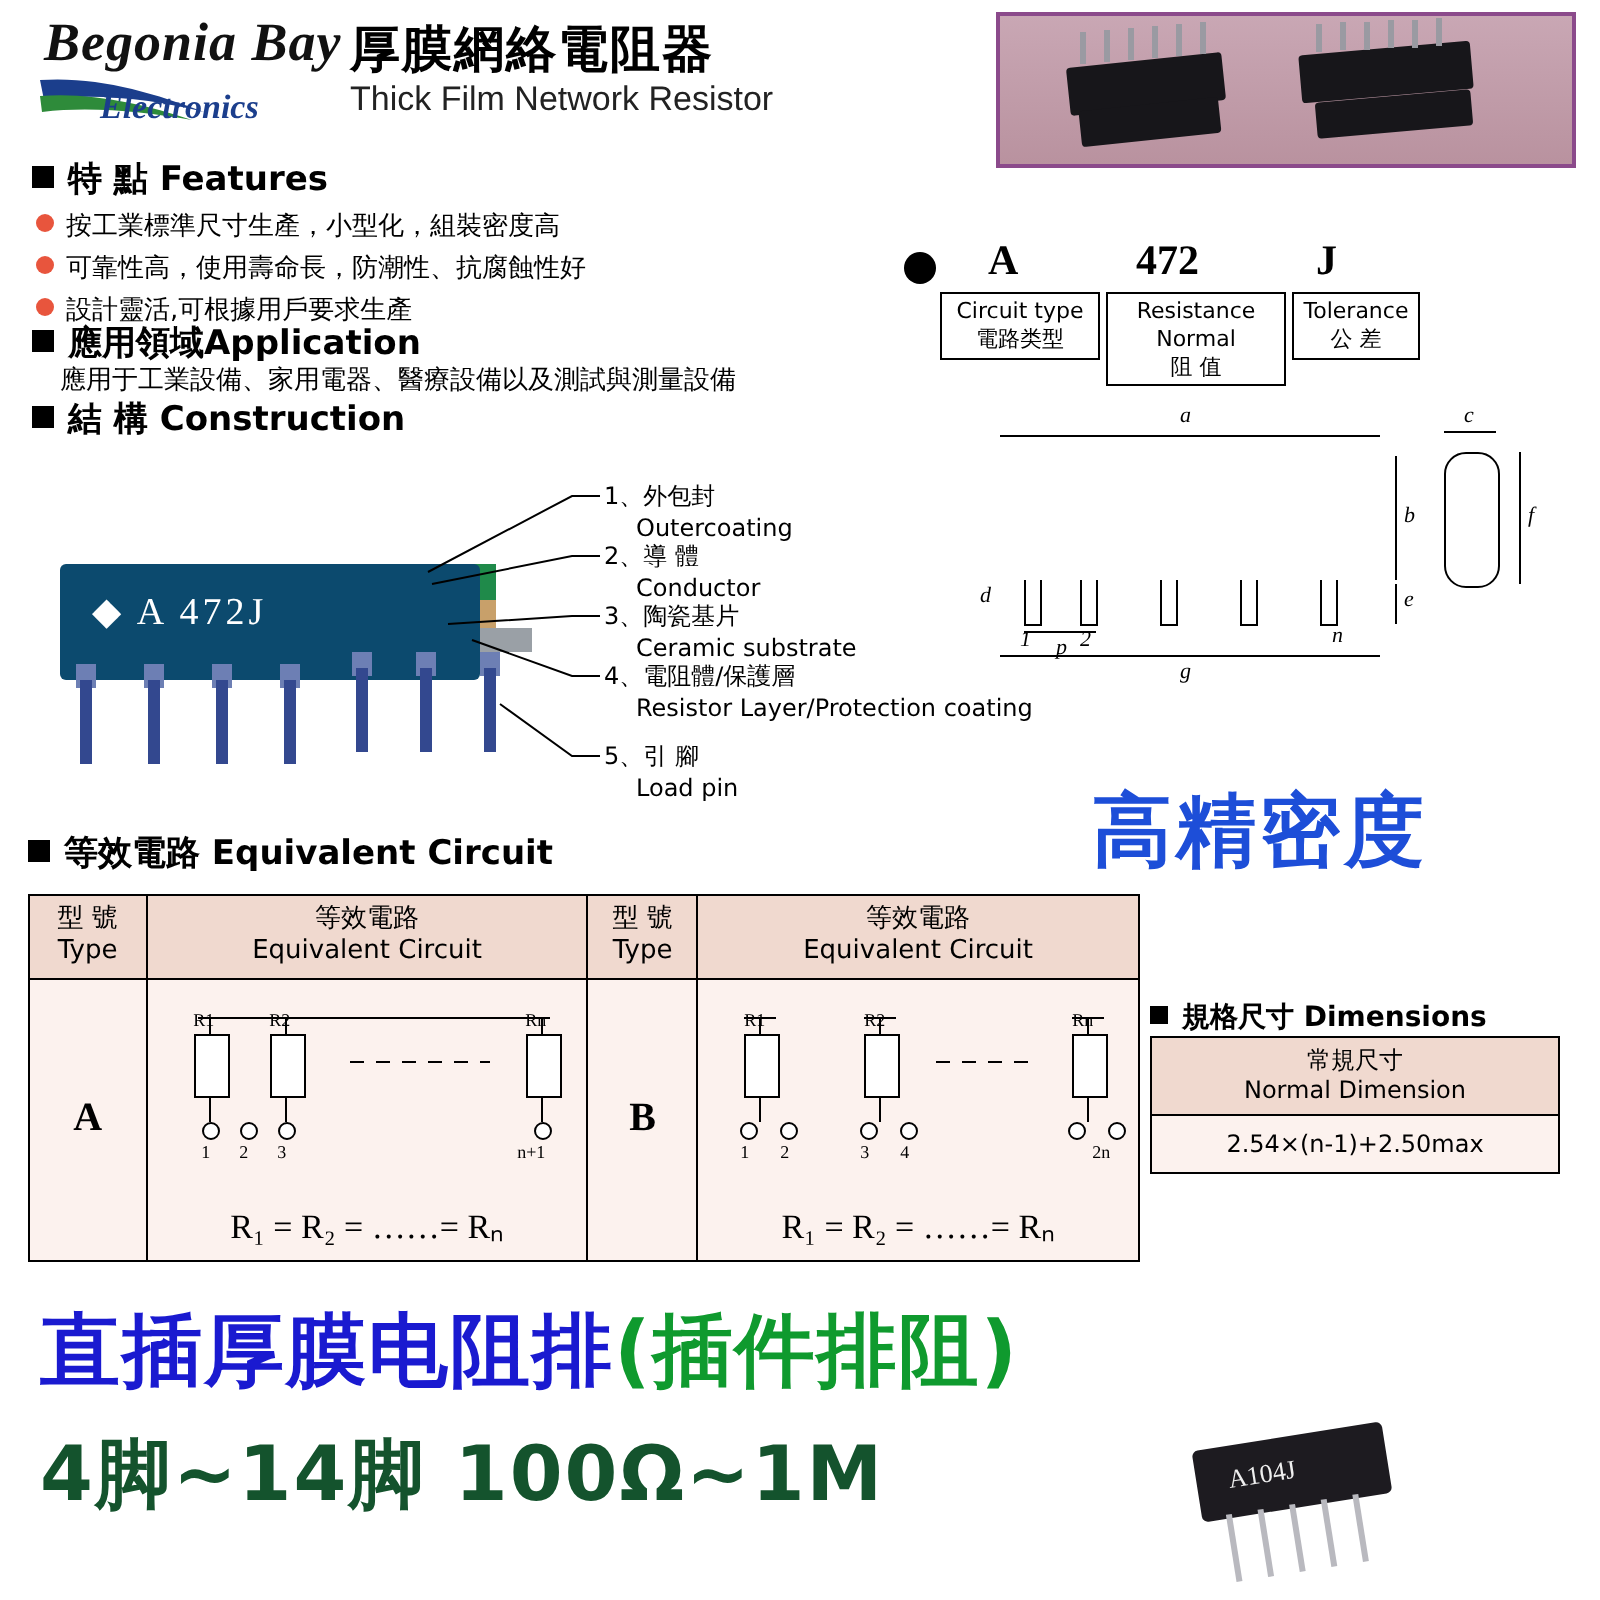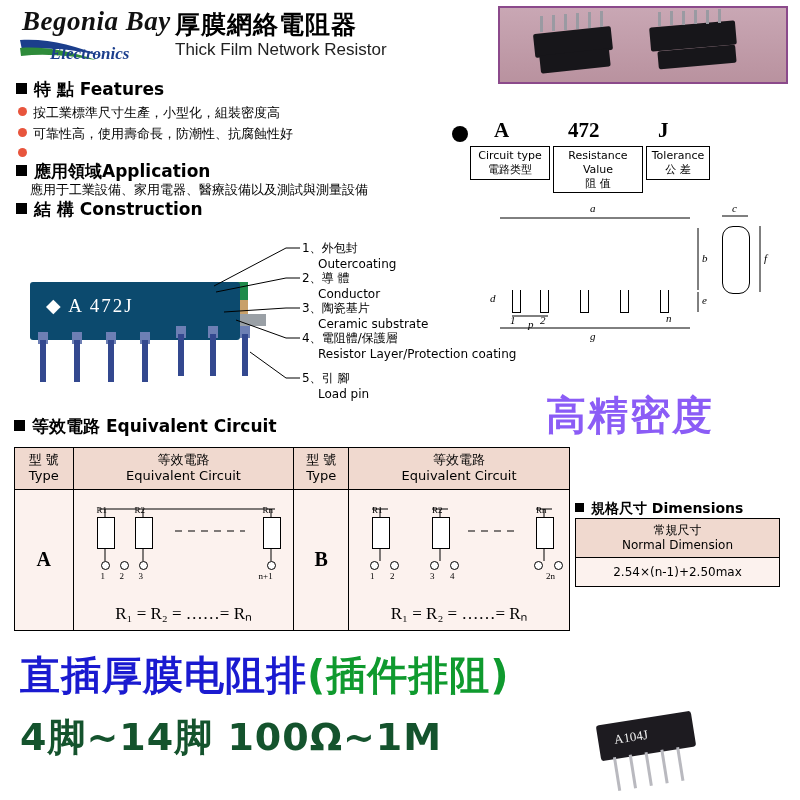--- a/index.html
+++ b/index.html
@@ -85,21 +85,21 @@
   .rlbl{position:absolute;font-size:9px;font-family:"Liberation Serif",serif;}
   .node{position:absolute;width:7px;height:7px;border:1.2px solid #000;border-radius:50%;background:#fff;}
 
   
   #dimtbl{left:575px;top:518px;width:205px;border:1.3px solid #000;border-collapse:collapse;}
   #dimtbl td{border:1px solid #000;text-align:center;font-family:"DejaVu Sans",sans-serif;}
   #dimtbl .dh{background:#f0d9cf;font-size:12px;line-height:1.25;padding:4px 2px;}
   #dimtbl .dv{background:#fcf2ee;font-size:12px;padding:7px 2px;}
 
   
-  #hp{left:546px;top:388px;font-size:40px;font-weight:bold;color:#8b5cf6;
+  #hp{left:546px;top:388px;font-size:40px;font-weight:bold;color:#1d4ed8;
     font-family:"DejaVu Sans",sans-serif;letter-spacing:2px;}
   #m1{left:20px;top:648px;font-size:40px;font-weight:bold;color:#1a1ad0;
     font-family:"DejaVu Sans",sans-serif;letter-spacing:1px;}
   #m1 .grn{color:#0f9a2e;}
   #m2{left:20px;top:712px;font-size:38px;font-weight:bold;color:#14532d;
     font-family:"DejaVu Sans",sans-serif;letter-spacing:1px;}
 
   
   #chip2{left:598px;top:718px;width:96px;height:36px;background:#1d1b20;
     transform:rotate(-9deg);border-radius:3px;}
@@ -141,42 +141,42 @@
 <div class="abs head" id="feat-head">
   <span class="sq"></span><span>特 點  Features</span>
 </div>
 <div class="abs featline" id="f1">
   <span class="bullet"></span><span>按工業標準尺寸生產，小型化，組裝密度高</span>
 </div>
 <div class="abs featline" id="f2">
   <span class="bullet"></span><span>可靠性高，使用壽命長，防潮性、抗腐蝕性好</span>
 </div>
 <div class="abs featline" id="f3">
-  <span class="bullet"></span>
+  <span class="bullet"></span><span>設計靈活,可根據用戶要求生產</span>
 </div>
 
 <div class="abs head" id="app-head">
   <span class="sq"></span><span>應用領域Application</span>
 </div>
 <div class="abs" id="appline">應用于工業設備、家用電器、醫療設備以及測試與測量設備</div>
 
 <div class="abs head" id="con-head">
   <span class="sq"></span><span>結 構  Construction</span>
 </div>
 
 <div class="abs" id="mark-dot"></div>
 <div class="abs" id="mark-a">A</div>
 <div class="abs" id="mark-v">472</div>
 <div class="abs" id="mark-t">J</div>
 <div class="abs mbox" id="mb1">
   <div>Circuit type</div>
     <div>電路类型</div>
 </div>
 <div class="abs mbox" id="mb2">
-  <div>Resistance Value</div>
+  <div>Resistance Normal</div>
     <div>阻 值</div>
 </div>
 <div class="abs mbox" id="mb3">
   <div>Tolerance</div>
     <div>公 差</div>
 </div>
 
 <div class="abs" id="gray"></div>
 <div class="abs" id="tan"></div>
 <div class="abs" id="green"></div>

